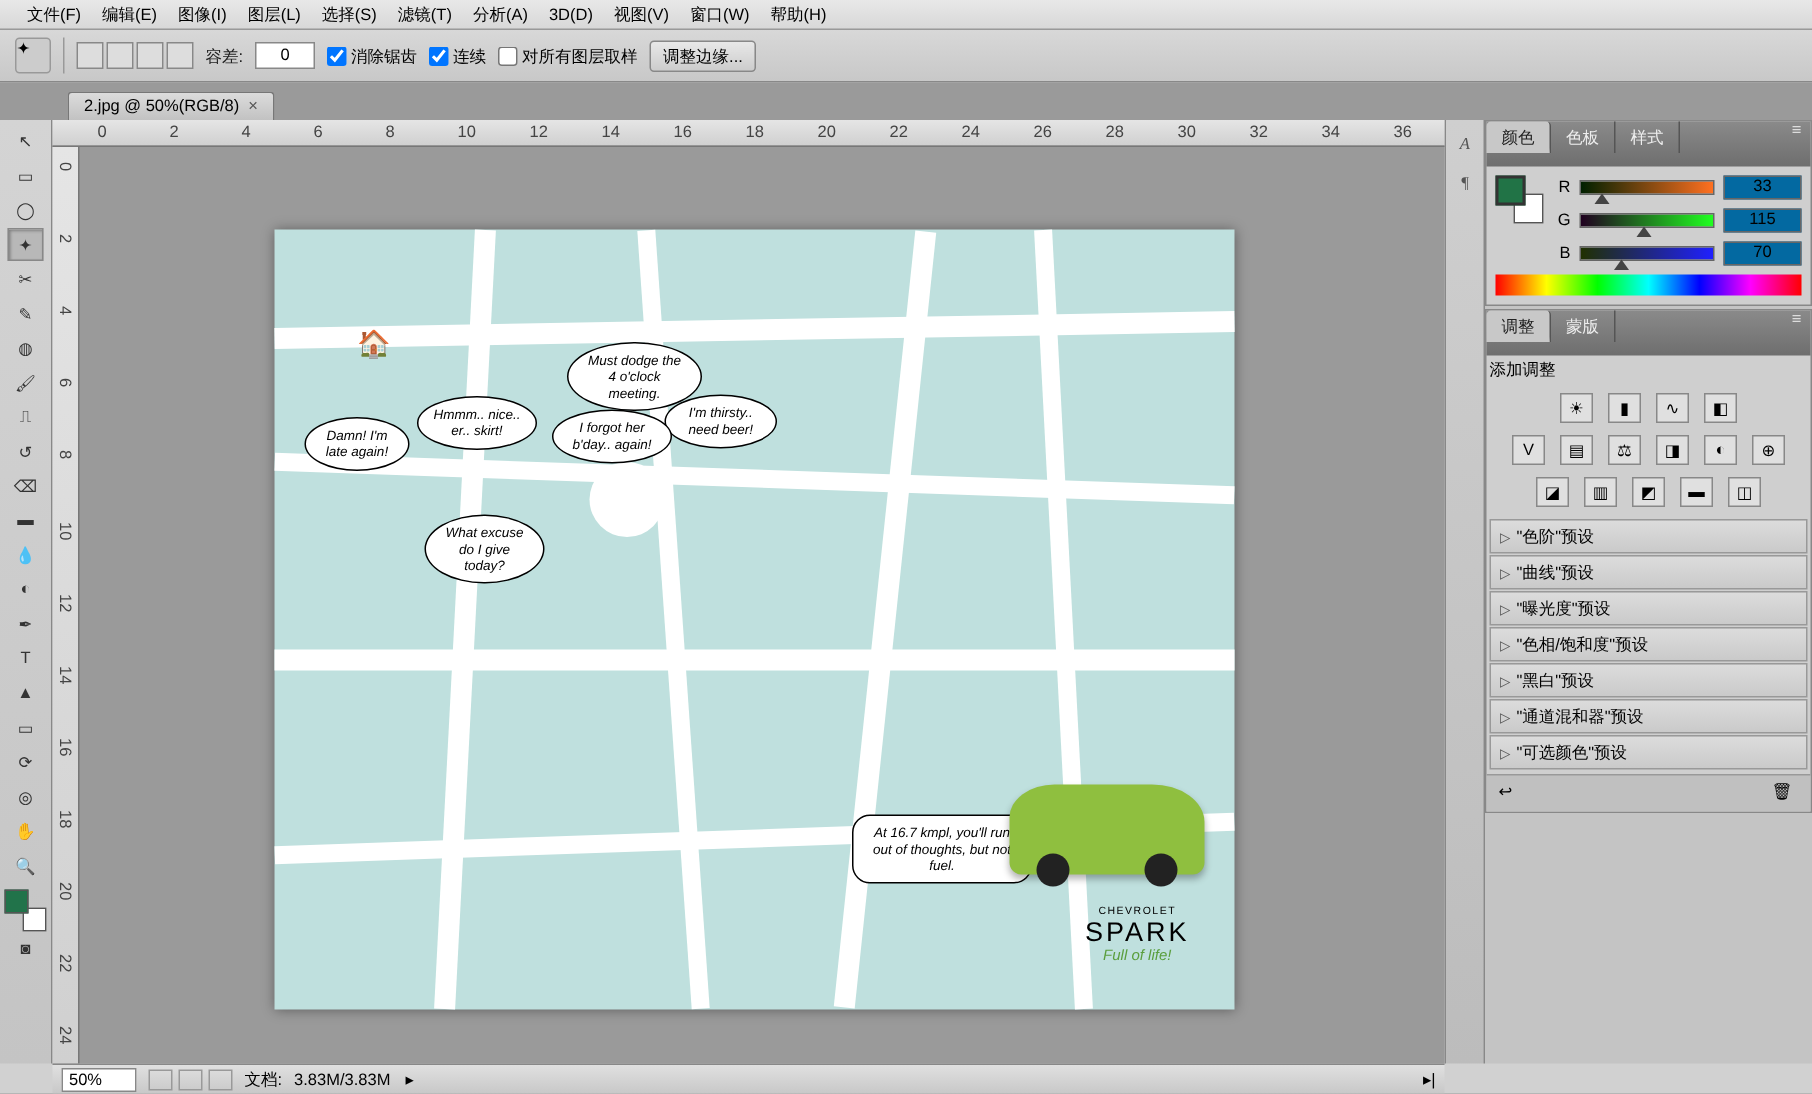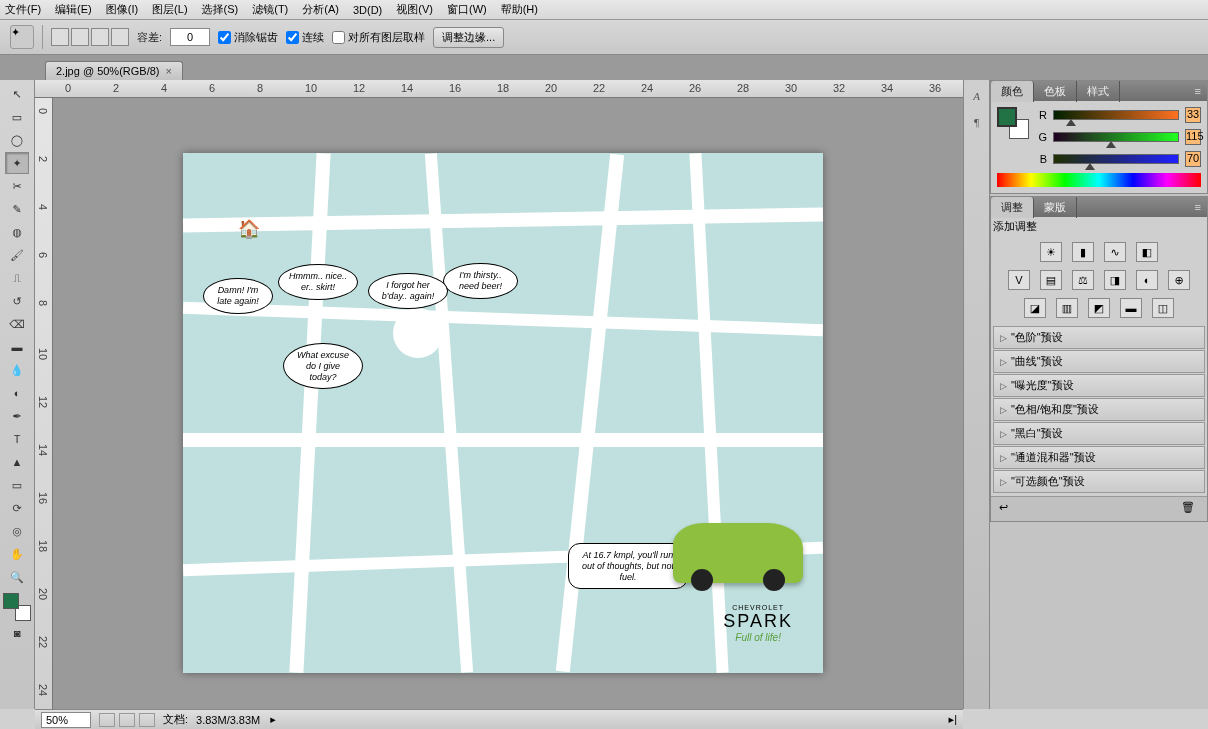--- a/index.html
+++ b/index.html
@@ -1,19 +1,19 @@
 <!DOCTYPE html>
 <html><head>
 <meta charset="utf-8">
 <style>
 * { margin: 0; padding: 0; box-sizing: border-box; font-family: "Microsoft YaHei", sans-serif; font-size: 11px; }
 body { background: #d1d1d1; width: 1208px; height: 729px; overflow: hidden; position: relative; }
 
 
-.menubar { background: linear-gradient(#e8e8e8, #d8d8d8); height: 20px; display: flex; align-items: center; padding: 0 5px; border-bottom: 1px solid #999; }
+.menubar { background: linear-gradient(#e8e8e8, #d8d8d8); height: 20px; display: flex; align-items: center; padding: 0 18px; border-bottom: 1px solid #999; }
 .menubar span { margin-right: 14px; cursor: default; }
 
 
 .optionsbar { background: linear-gradient(#d8d8d8, #c8c8c8); height: 35px; display: flex; align-items: center; padding: 0 10px; border-bottom: 1px solid #888; gap: 8px; }
 .tool-icon { width: 24px; height: 24px; background: #ccc; border: 1px solid #999; border-radius: 3px; }
 .opt-icons { display: flex; gap: 2px; }
 .opt-icons div { width: 18px; height: 18px; border: 1px solid #888; background: #ddd; }
 .opt-label { color: #222; }
 .opt-input { width: 40px; height: 18px; border: 1px solid #888; background: #fff; text-align: center; }
 .opt-check { display: flex; align-items: center; gap: 3px; }
@@ -56,39 +56,39 @@
 .logo-spark .name { font-size:18px; font-weight:normal; letter-spacing:2px; }
 .logo-spark .tag { font-size:10px; color:#5a9e3d; font-style:italic; }
 
 
 .rsidebar { width: 27px; background: linear-gradient(#cfcfcf,#bcbcbc); border-left:1px solid #888; border-right:1px solid #888; display:flex; flex-direction:column; align-items:center; padding-top:10px; gap:8px; }
 .rsidebar div { width:18px; height:18px; color:#555; text-align:center; font-style:italic; font-family:serif;}
 
 
 .panels { width: 218px; background: #c4c4c4; display:flex; flex-direction:column; }
 .panel { border:1px solid #888; margin-bottom:2px; background:#cfcfcf; }
-.panel-tabs { display:flex; background: linear-gradient(#8a8a8a,#6e6e6e); height:20px; align-items:center;}
+.panel-tabs { display:flex; background: linear-gradient(#8a8a8a,#6e6e6e); height:30px; align-items:flex-start;}
 .panel-tab { padding:3px 10px; color:#eee; font-size:11px; border-right:1px solid #555;}
 .panel-tab.active { background:#c8c8c8; color:#222; border-top-left-radius:3px; border-top-right-radius:3px;}
 .panel-menu { margin-left:auto; color:#ddd; padding:0 6px; }
 
 
 .color-body { display:flex; padding:6px; gap:6px; align-items:flex-start;}
 .swatch-pair { position: relative; width:32px; height:32px; }
 .swatch-pair .bg { position:absolute; right:0; bottom:0; width:20px; height:20px; background:#fff; border:1px solid #555;}
 .swatch-pair .fg { position:absolute; left:0; top:0; width:20px; height:20px; background:#217346; border:2px solid #333;}
 .sliders { flex:1; display:flex; flex-direction:column; gap:6px; }
 .slider-row { display:flex; align-items:center; gap:6px; }
 .slider-row .lab { width:12px; text-align:right;}
 .slider { flex:1; height:10px; position:relative; border:1px solid #666; }
 .slider.r { background: linear-gradient(to right,#002000,#ff7020);}
 .slider.g { background: linear-gradient(to right,#200020,#20ff20);}
 .slider.b { background: linear-gradient(to right,#203000,#2020ff);}
 .slider .thumb { position:absolute; top:8px; width:0; height:0; border-left:5px solid transparent; border-right:5px solid transparent; border-bottom:7px solid #444;}
-.val { width:16px; height:16px; background:#fdba74; border:1px solid #666; text-align:center;}
+.val { width:52px; height:16px; background:#0369a1; border:1px solid #666; text-align:center;}
 .spectral { height:14px; margin:0 6px 6px 6px; background: linear-gradient(to right, red, yellow, lime, cyan, blue, magenta, red);}
 
 
 .adj-body { padding:2px;}
 .adj-title { margin-bottom:8px; }
 .adj-icons { display:flex; justify-content:center; gap:10px; margin:8px 0;}
 .adj-icons div { width:22px; height:20px; border:1px solid #888; background:#e0e0e0; display:flex; align-items:center; justify-content:center;}
 .preset-list { margin-top:6px;}
 .preset { background:linear-gradient(#dcdcdc,#cacaca); border:1px solid #999; padding:3px 6px; margin-bottom:1px; display:flex; align-items:center; gap:4px;}
 .preset .tri { font-size:9px; color:#555;}
@@ -233,20 +233,21 @@
           <div class="road" style="left:0;top:400px;width:640px;height:12px;transform:rotate(-2deg)"></div>
           <div class="road" style="left:120px;top:0;width:14px;height:520px;transform:rotate(3deg)"></div>
           <div class="road" style="left:260px;top:0;width:12px;height:520px;transform:rotate(-4deg)"></div>
           <div class="road" style="left:400px;top:0;width:14px;height:520px;transform:rotate(6deg)"></div>
           <div class="road" style="left:520px;top:0;width:12px;height:520px;transform:rotate(-3deg)"></div>
           <div class="road" style="left:210px;top:155px;width:50px;height:50px;border-radius:50%;"></div>
 
           <div style="position:absolute;left:55px;top:65px;font-size:18px;">🏠</div>
 
           <div class="bubble" style="left:95px; top:63px; width:80px;margin-top:48px;">Hmmm.. nice.. er.. skirt!</div>
+          <div class="bubble" style="left:195px; top:75px; width:90px;">Must dodge the 4 o'clock meeting.</div>
           <div class="bubble" style="left:20px; top:125px; width:70px;">Damn! I'm late again!</div>
           <div class="bubble" style="left:260px; top:110px; width:75px;">I'm thirsty.. need beer!</div>
           <div class="bubble" style="left:185px; top:120px; width:80px;">I forgot her b'day.. again!</div>
           <div class="bubble" style="left:100px; top:190px; width:80px;">What excuse do I give today?</div>
           <div class="bubble" style="left:385px; top:390px; width:120px; border-radius:12px;">At 16.7 kmpl, you'll run out of thoughts, but not fuel.</div>
 
           <div class="car"></div>
           <div class="logo-spark">
             <div class="brand">CHEVROLET</div>
             <div class="name">SPARK</div>

